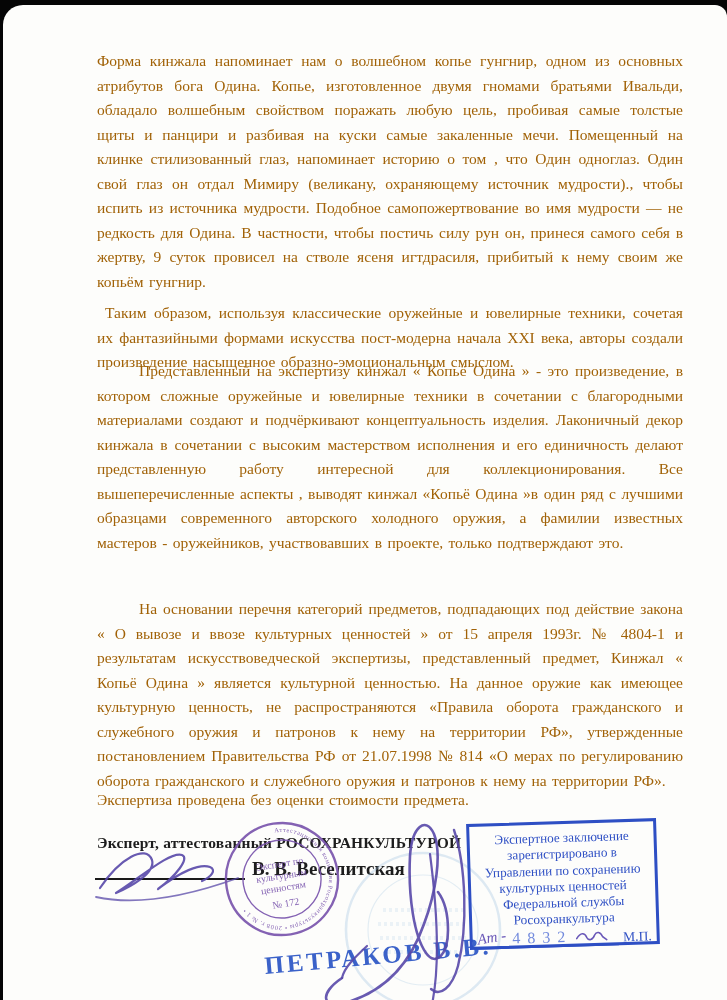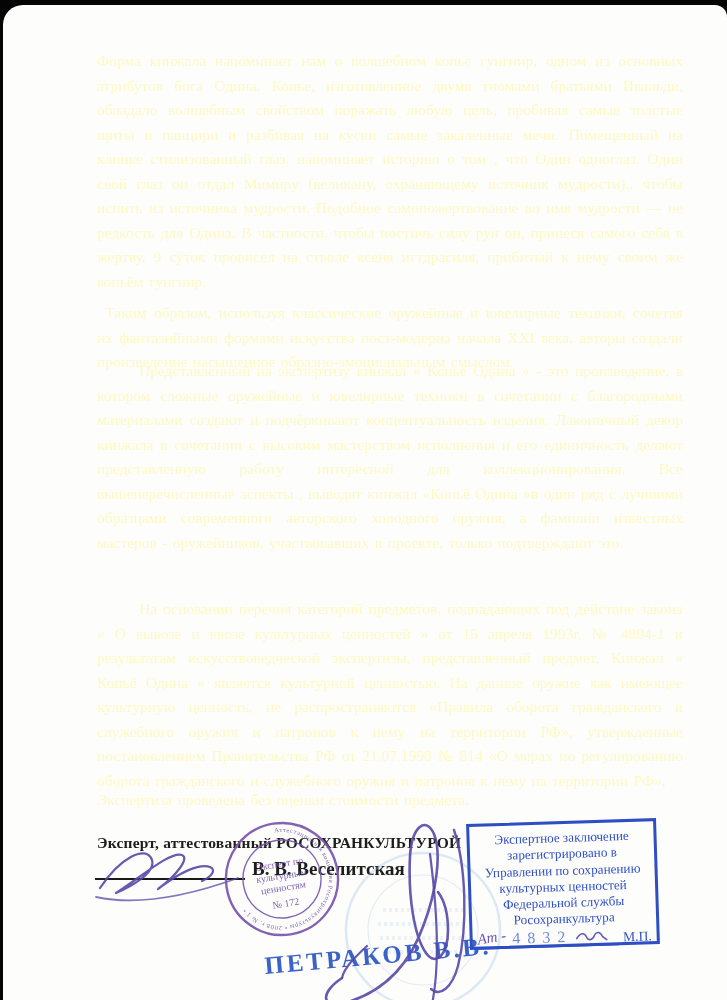--- a/index.html
+++ b/index.html
@@ -8,21 +8,21 @@
     background:#050505; overflow:hidden;
     font-family:"Liberation Serif", serif;
   }
   .paper {
     position:absolute; left:3px; top:5px; right:0; bottom:0;
     background:#fdfdfb;
     border-radius:20px 12px 0 0;
   }
   .para {
     position:absolute; left:97px; width:586px;
-    font-size:15.5px; line-height:24.5px; color:#fef9c3;
+    font-size:15.5px; line-height:24.5px; color:#a16207;
     text-align:justify; word-spacing:1.5px;
   }
   .indent    { text-indent:42px; }
   .indent-sm { text-indent:8px;margin-top:20px; }
 
   .sig-title {
     position:absolute; left:97px; top:834px;
     font-size:15.5px; font-weight:bold; color:#1d1d1d; letter-spacing:.2px;
   }
   .sig-name {

